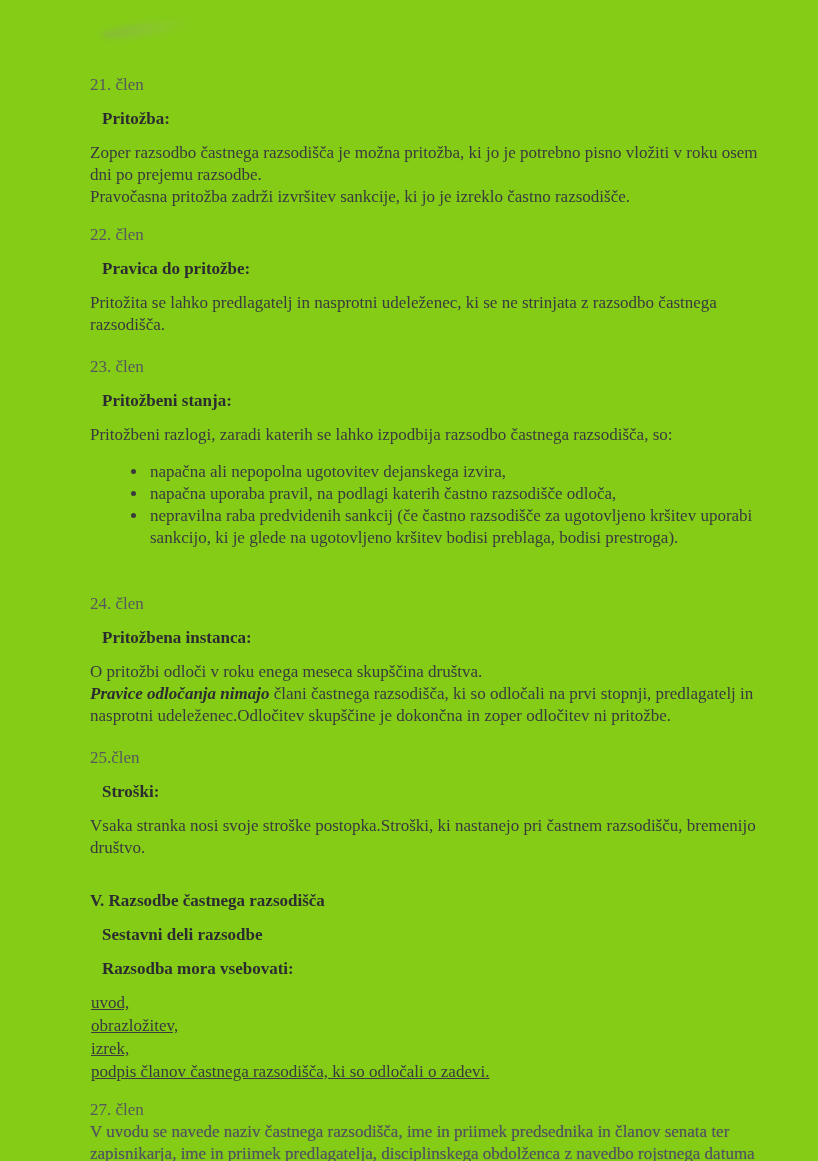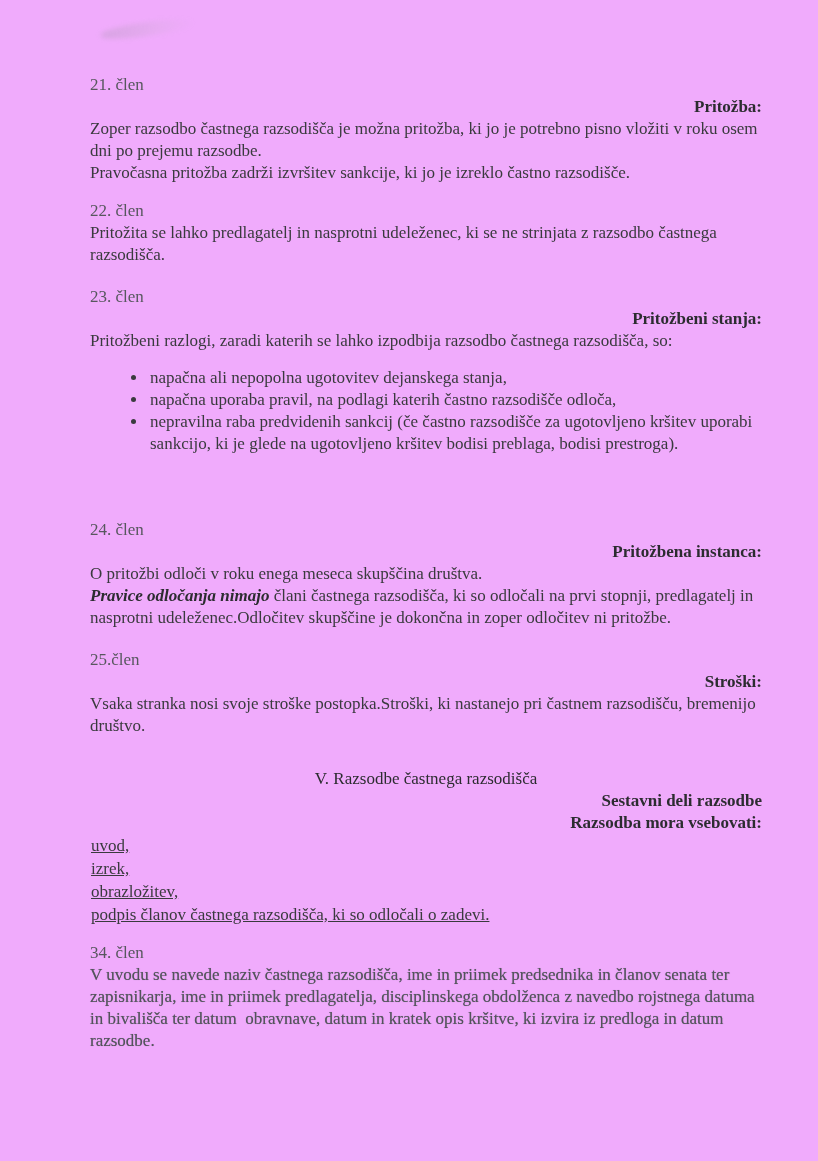--- a/index.html
+++ b/index.html
@@ -5,21 +5,21 @@
   html, body {
     margin: 0;
     padding: 0;
     background: #e8e8e8;
   }
   .page {
     position: relative;
     width: 818px;
     height: 1161px;
     margin: 0 auto;
-    background: #f0abfc;
+    background: #84cc16;
     overflow: hidden;
     font-family: "Liberation Serif", "DejaVu Serif", serif;
     font-size: 17px;
     line-height: 22px;
     color: #3a3a3e;
   }
   .content {
     position: absolute;
     top: 74px;
     left: 90px;
@@ -36,45 +36,43 @@
     filter: blur(2.5px);
     border-radius: 50%;
   }
   .article { margin: 0; }
   .art-num {
     color: #57575e;
     margin: 0;
   }
   .gap-std  { margin-top: 16px; }
   .gap-lg   { margin-top: 20px; }
-  .gap-xl   { margin-top: 64px; }
+  .gap-xl   { margin-top: 44px; }
   .art-title {
     font-weight: bold;
     color: #2c2c30;
-    margin: 0;
-    text-align: right;
+    margin: 12px;
   }
   p.body-text {
     margin: 0;
   }
   strong.inline-bold { color: #2c2c30; font-style: italic; }
   ul.bullets {
     margin: 15px 0 0 0;
     padding: 0 0 0 58px;
     list-style: disc outside;
   }
   ul.bullets li {
     margin: 0;
     padding-left: 2px;
   }
   .chapter-heading {
-    font-weight: normal;
+    font-weight: bold;
     color: #2c2c30;
     margin: 31px 0 0 0;
-    text-align: center;
   }
   .plain-line { margin: 1px; text-decoration: underline; }
   .faded {
     color: #53535c;
     text-shadow: 0 0 0.7px rgba(90,90,100,0.65);
     white-space: pre-wrap;
   }
 </style>
 </head>
 <body>
@@ -86,29 +84,30 @@
 
     <section class="article">
       <p class="art-num">21. člen</p>
       <p class="art-title">Pritožba:</p>
       <p class="body-text">Zoper razsodbo častnega razsodišča je možna pritožba, ki jo je potrebno pisno vložiti v roku osem dni po prejemu razsodbe.</p>
       <p class="body-text">Pravočasna pritožba zadrži izvršitev sankcije, ki jo je izreklo častno razsodišče.</p>
     </section>
 
     <section class="article">
       <p class="art-num gap-std">22. člen</p>
+      <p class="art-title">Pravica do pritožbe:</p>
       <p class="body-text">Pritožita se lahko predlagatelj in nasprotni udeleženec, ki se ne strinjata z razsodbo častnega razsodišča.</p>
     </section>
 
     <section class="article">
       <p class="art-num gap-lg">23. člen</p>
       <p class="art-title">Pritožbeni stanja:</p>
       <p class="body-text">Pritožbeni razlogi, zaradi katerih se lahko izpodbija razsodbo častnega razsodišča, so:</p>
       <ul class="bullets">
-        <li>napačna ali nepopolna ugotovitev dejanskega stanja,</li>
+        <li>napačna ali nepopolna ugotovitev dejanskega izvira,</li>
         <li>napačna uporaba pravil, na podlagi katerih častno razsodišče odloča,</li>
         <li>nepravilna raba predvidenih sankcij (če častno razsodišče za ugotovljeno kršitev uporabi sankcijo, ki je glede na ugotovljeno kršitev bodisi preblaga, bodisi prestroga).</li>
       </ul>
     </section>
 
     <section class="article">
       <p class="art-num gap-xl">24. člen</p>
       <p class="art-title">Pritožbena instanca:</p>
       <p class="body-text">O pritožbi odloči v roku enega meseca skupščina društva.</p>
       <p class="body-text"><strong class="inline-bold">Pravice odločanja nimajo</strong><span> člani častnega razsodišča, ki so odločali na prvi stopnji, predlagatelj in nasprotni udeleženec.Odločitev skupščine je dokončna in zoper odločitev ni pritožbe.</span></p>
@@ -119,24 +118,24 @@
       <p class="art-title">Stroški:</p>
       <p class="body-text">Vsaka stranka nosi svoje stroške postopka.Stroški, ki nastanejo pri častnem razsodišču, bremenijo društvo.</p>
     </section>
 
     <p class="chapter-heading">V. Razsodbe častnega razsodišča</p>
 
     <section class="article">
       <p class="art-title">Sestavni deli razsodbe</p>
       <p class="art-title">Razsodba mora vsebovati:</p>
       <p class="plain-line">uvod,</p>
+      <p class="plain-line">obrazložitev,</p>
       <p class="plain-line">izrek,</p>
-      <p class="plain-line">obrazložitev,</p>
       <p class="plain-line">podpis članov častnega razsodišča, ki so odločali o zadevi.</p>
     </section>
 
     <section class="article">
-      <p class="art-num gap-std">34. člen</p>
+      <p class="art-num gap-std">27. člen</p>
       <p class="body-text faded">V uvodu se navede naziv častnega razsodišča, ime in priimek predsednika in članov senata ter zapisnikarja, ime in priimek predlagatelja, disciplinskega obdolženca z navedbo rojstnega datuma in bivališča ter datum  obravnave, datum in kratek opis kršitve, ki izvira iz predloga in datum razsodbe.</p>
     </section>
 
   </div>
 </div>
 
 </body></html>

